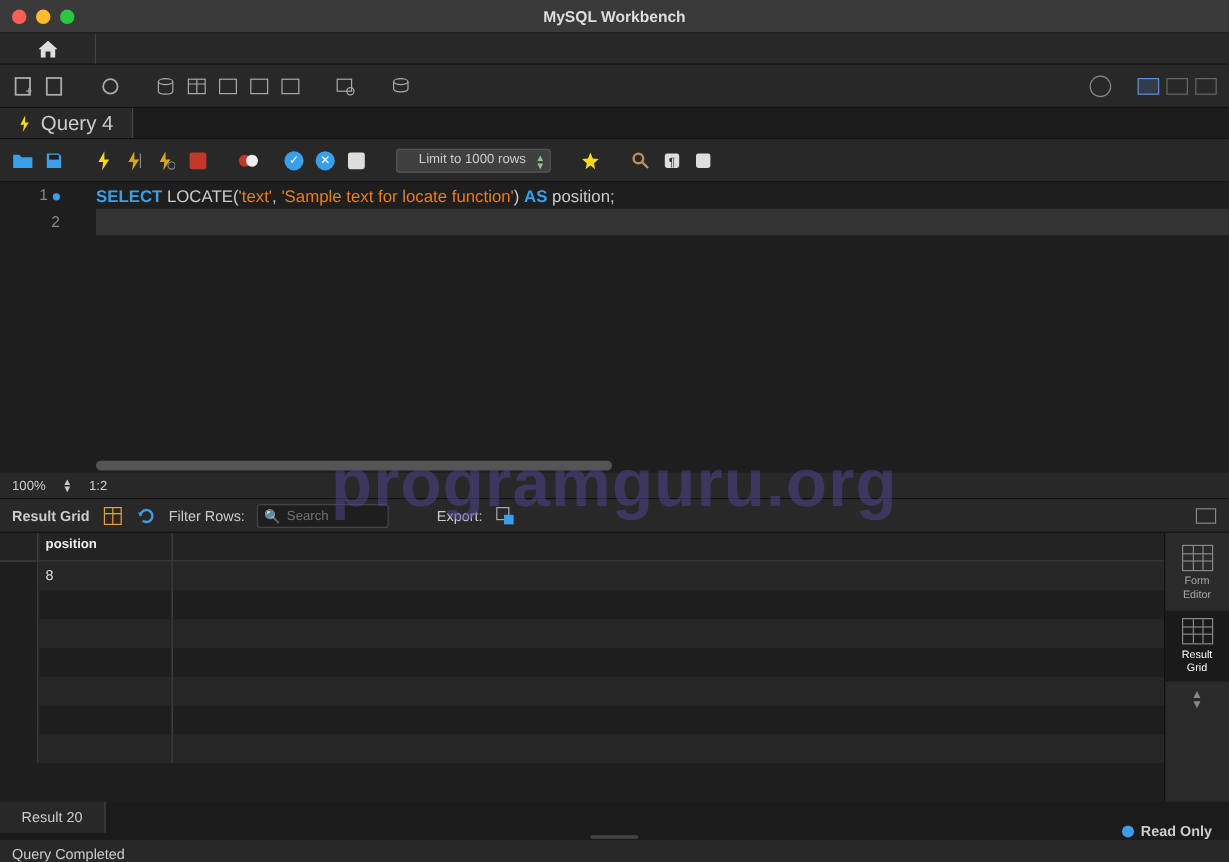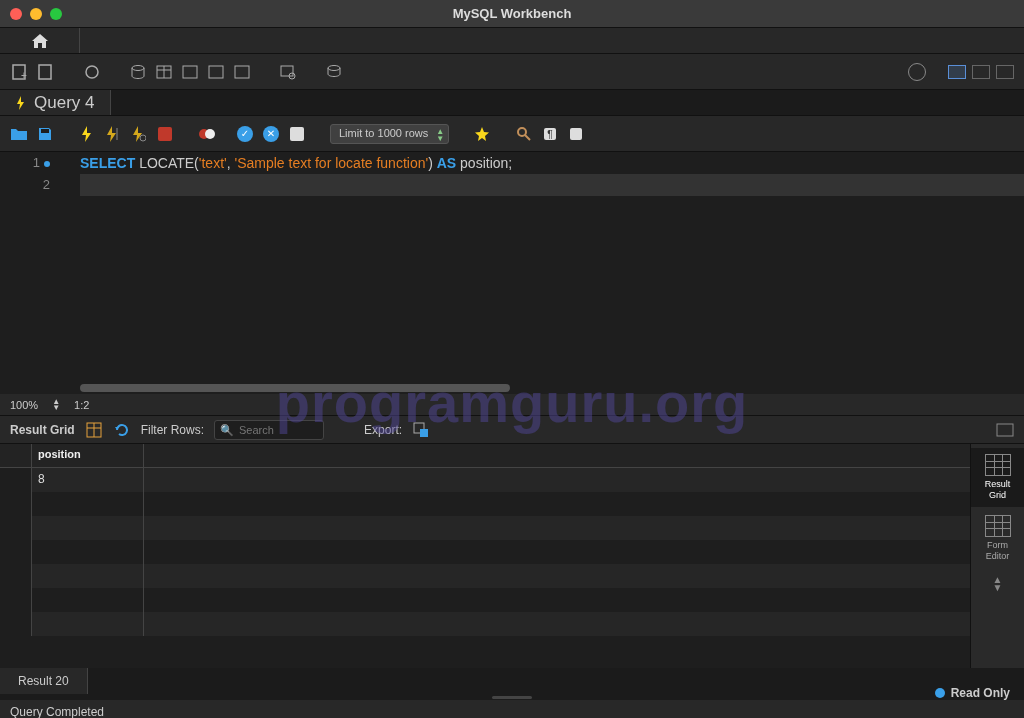--- a/index.html
+++ b/index.html
@@ -30,21 +30,21 @@
 
 .query-toolbar { height: 36px; background: #282828; display: flex; align-items: center; padding: 0 10px; gap: 8px; border-bottom: 1px solid #111; }
 .qicon { width: 18px; height: 18px; display:flex; align-items:center; justify-content:center; }
 .folder { fill: #3a9fe8; }
 .save-icon { fill: #3a9fe8; }
 .bolt { fill: #f9d71c; }
 .bolt.dark { fill: #d4a81c; }
 .stop { width:14px; height:14px; background:#c0392b; border-radius:2px; }
 .pill-check { width:16px; height:16px; background:#3a9fe8; border-radius:50%; display:flex; align-items:center; justify-content:center; font-size:10px; color:#fff; }
 .pill-x { width:16px; height:16px; background:#3a9fe8; border-radius:50%; display:flex; align-items:center; justify-content:center; font-size:10px; color:#fff; }
-.limit-select { background: #404040; border: 1px solid #555; color: #ccc; font-size: 11px; padding: 2px 20px 2px 8px; border-radius: 3px; height: 20px; position:relative;text-align:right; }
+.limit-select { background: #404040; border: 1px solid #555; color: #ccc; font-size: 11px; padding: 2px 20px 2px 18px; border-radius: 3px; height: 20px; position:relative;text-align:right; }
 .limit-arrows { position:absolute; right:4px; top:3px; font-size:8px; line-height:7px; color:#8c8; }
 
 .editor { background: #1e1e1e; height: 242px; position: relative; font-family: "SF Mono", Monaco, Consolas, monospace; font-size: 14px; }
 .gutter { position: absolute; left: 0; top: 0; width: 56px; background: #1e1e1e; text-align: right; padding-right: 6px; color: #888; }
 .line-num { height: 22px; line-height: 22px; font-size: 13px; }
 .marker { display:inline-block; width:6px; height:6px; background:#3a9fe8; border-radius:50%; vertical-align:middle; margin-left:4px; }
 .code { position: absolute; left: 80px; top: 0; right: 0; }
 .code-line { height: 22px; line-height: 22px; white-space: pre; }
 .code-line.active { background: #333; }
 .kw { color: #3a9fe8; font-weight: 600; }
@@ -376,29 +376,29 @@
         </div>
         <div class="grid-row">
           <div class="gd-rowhead"></div>
           <div class="gd-cell"></div>
           <div class="gd-remain"></div>
         </div>
       </div>
   </div>
   <div class="side-panel" id="sidepanel">
 
-  <div class="side-item active">
+  <div class="side-item">
+        <div class="side-icon grid"></div>
+        <div>Form</div>
+        <div>Editor</div>
+      </div>
+      <div class="side-item active">
         <div class="side-icon grid"></div>
         <div>Result</div>
         <div>Grid</div>
-      </div>
-      <div class="side-item">
-        <div class="side-icon grid"></div>
-        <div>Form</div>
-        <div>Editor</div>
       </div>
       <div class="side-updown">▲<br>▼</div>
     </div>
 </div>
 
 <div class="result-tabs">
   <div class="result-tab">Result 20</div>
   <div class="read-only">
     <span class="ro-dot"></span>
     <span>Read Only</span>

